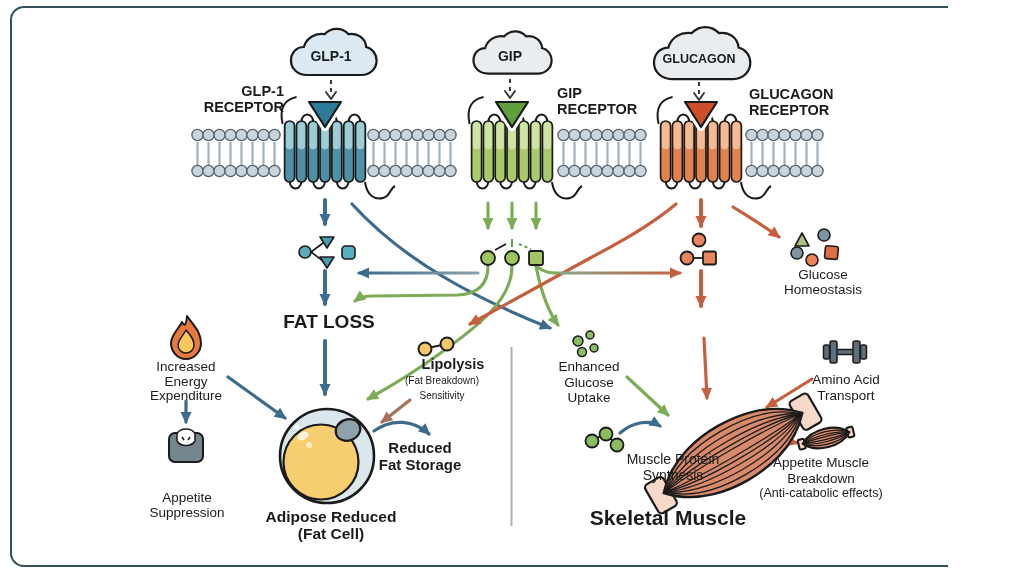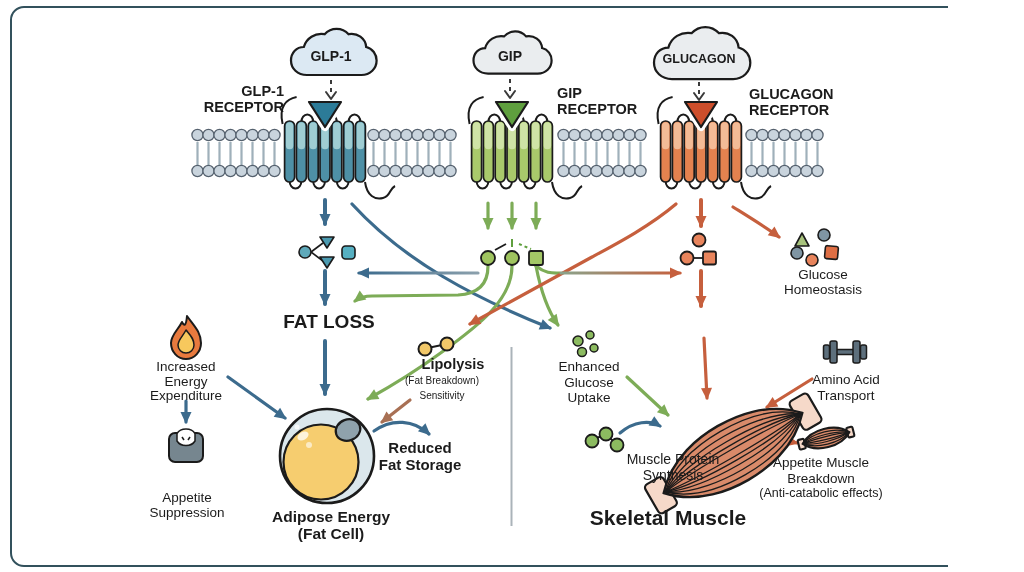--- a/index.html
+++ b/index.html
@@ -436,21 +436,21 @@
   <div class="lbl" style="left:186px;top:360px;font-size:13.5px;line-height:14.5px;">Increased
 Energy
 Expenditure</div>
   <div class="lbl" style="left:187px;top:466px;font-size:13.5px;line-height:15px;margin-top:24px;">Appetite
 Suppression</div>
   <div class="lbl b" style="left:453px;top:356px;font-size:14.5px;">Lipolysis</div>
   <div class="lbl" style="left:442px;top:373px;font-size:10px;line-height:15px;">(Fat Breakdown)
 Sensitivity</div>
   <div class="lbl b" style="left:420px;top:440px;font-size:15px;line-height:16.5px;">Reduced
 Fat Storage</div>
-  <div class="lbl b" style="left:331px;top:508px;font-size:15.5px;line-height:17px;">Adipose Energy
+  <div class="lbl b" style="left:331px;top:508px;font-size:15.5px;line-height:17px;">Adipose Reduced
 (Fat Cell)</div>
 
   <div class="lbl" style="left:589px;top:359px;font-size:13.5px;line-height:15.5px;">Enhanced
 Glucose
 Uptake</div>
   <div class="lbl" style="left:625px;top:452px;font-size:14px;line-height:15.5px;margin-left:48px;">Muscle Protein
 Synthesis</div>
   <div class="lbl b" style="left:668px;top:506px;font-size:21px;">Skeletal Muscle</div>
   <div class="lbl" style="left:846px;top:372px;font-size:13.5px;line-height:15.5px;">Amino Acid
 Transport</div>

